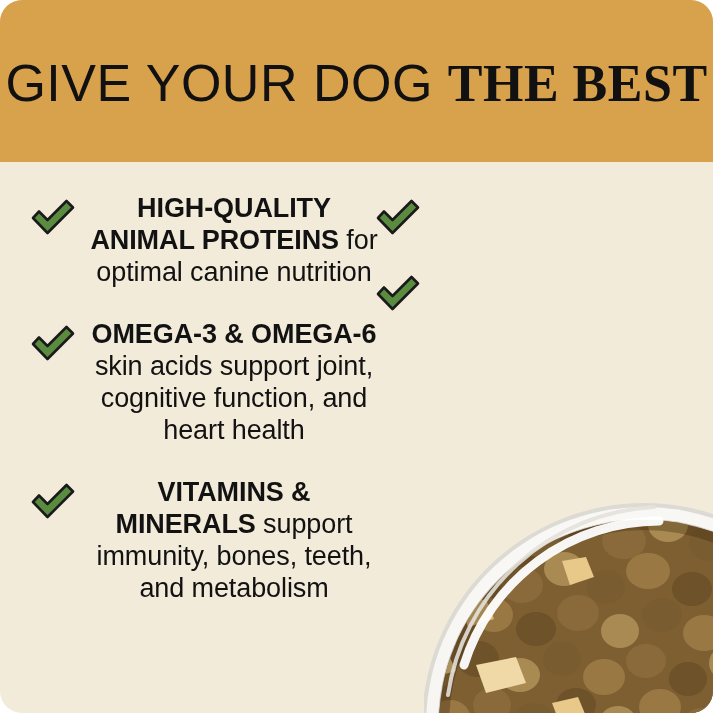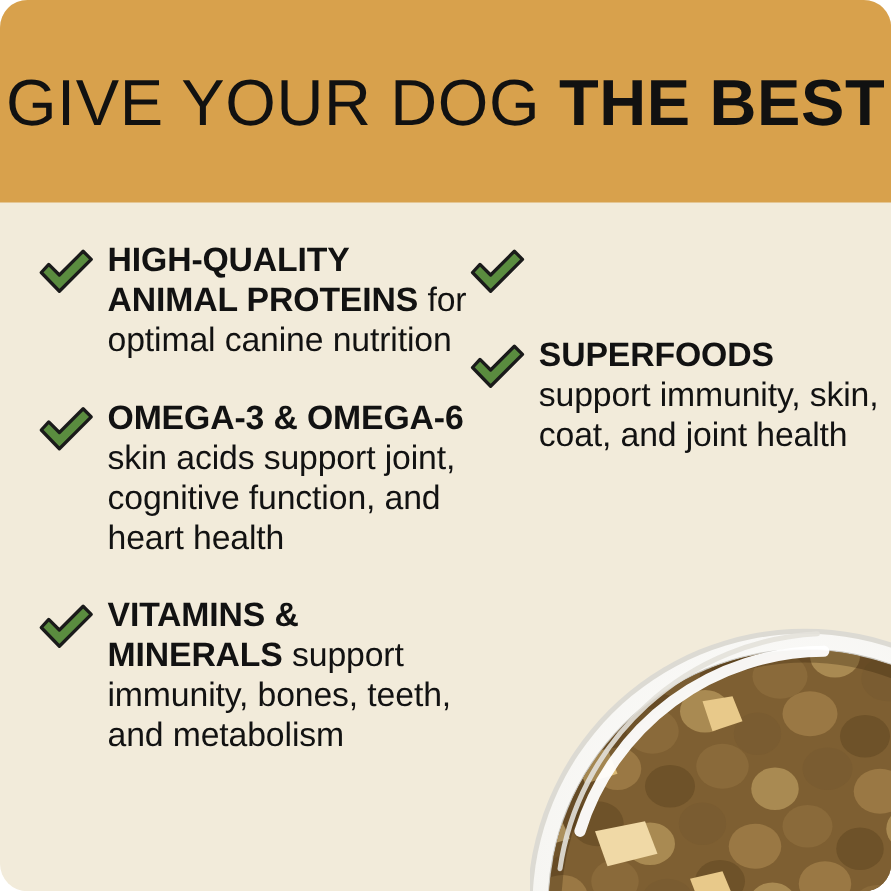--- a/index.html
+++ b/index.html
@@ -40,33 +40,35 @@
     font-size: 52px;
     letter-spacing: 0.5px;
     color: #111111;
     white-space: nowrap;
     line-height: 1;
     margin-top: 4px;
     font-weight: 400;
   }
   #page-title .strong {
     font-weight: 700;
+    font-family: Liberation Serif, serif;
   }
 
   
   #benefits {
     position: absolute;
     left: 0;
     top: 162px;
     width: 713px;
     height: 551px;
   }
   .column {
     position: absolute;
     top: 0;
+    text-align: center;
   }
   #col-left  { left: 30px;  width: 352px; }
   #col-right { left: 375px; width: 330px; }
 
   .benefit-item {
     display: flex;
     align-items: flex-start;
     margin-bottom: 22px;
   }
   .check-icon {
@@ -156,21 +158,20 @@
           </svg>
         </span>
       </div>
 
       <div class="benefit-item">
         <span class="check-icon">
           <svg width="46" height="40" viewBox="0 0 46 40">
             <path d="M3 20 L9 13.5 L17.5 22 L36.5 3 L43 9.5 L17.5 35 Z" fill="#5A8C3F" stroke="#1A1A1A" stroke-width="2.6" stroke-linejoin="round"></path>
           </svg>
         </span>
-        <span class="benefit-text"><span class="lead">SUPERFOODS</span><span> support immunity, skin, coat, and joint health</span></span>
       </div>
 
     </div>
   </div>
 
   <div id="bowl">
     <svg width="420" height="400" viewBox="0 0 420 400">
       <defs>
         <clipPath id="bowlClip">
           <circle cx="220" cy="230" r="205"></circle>

